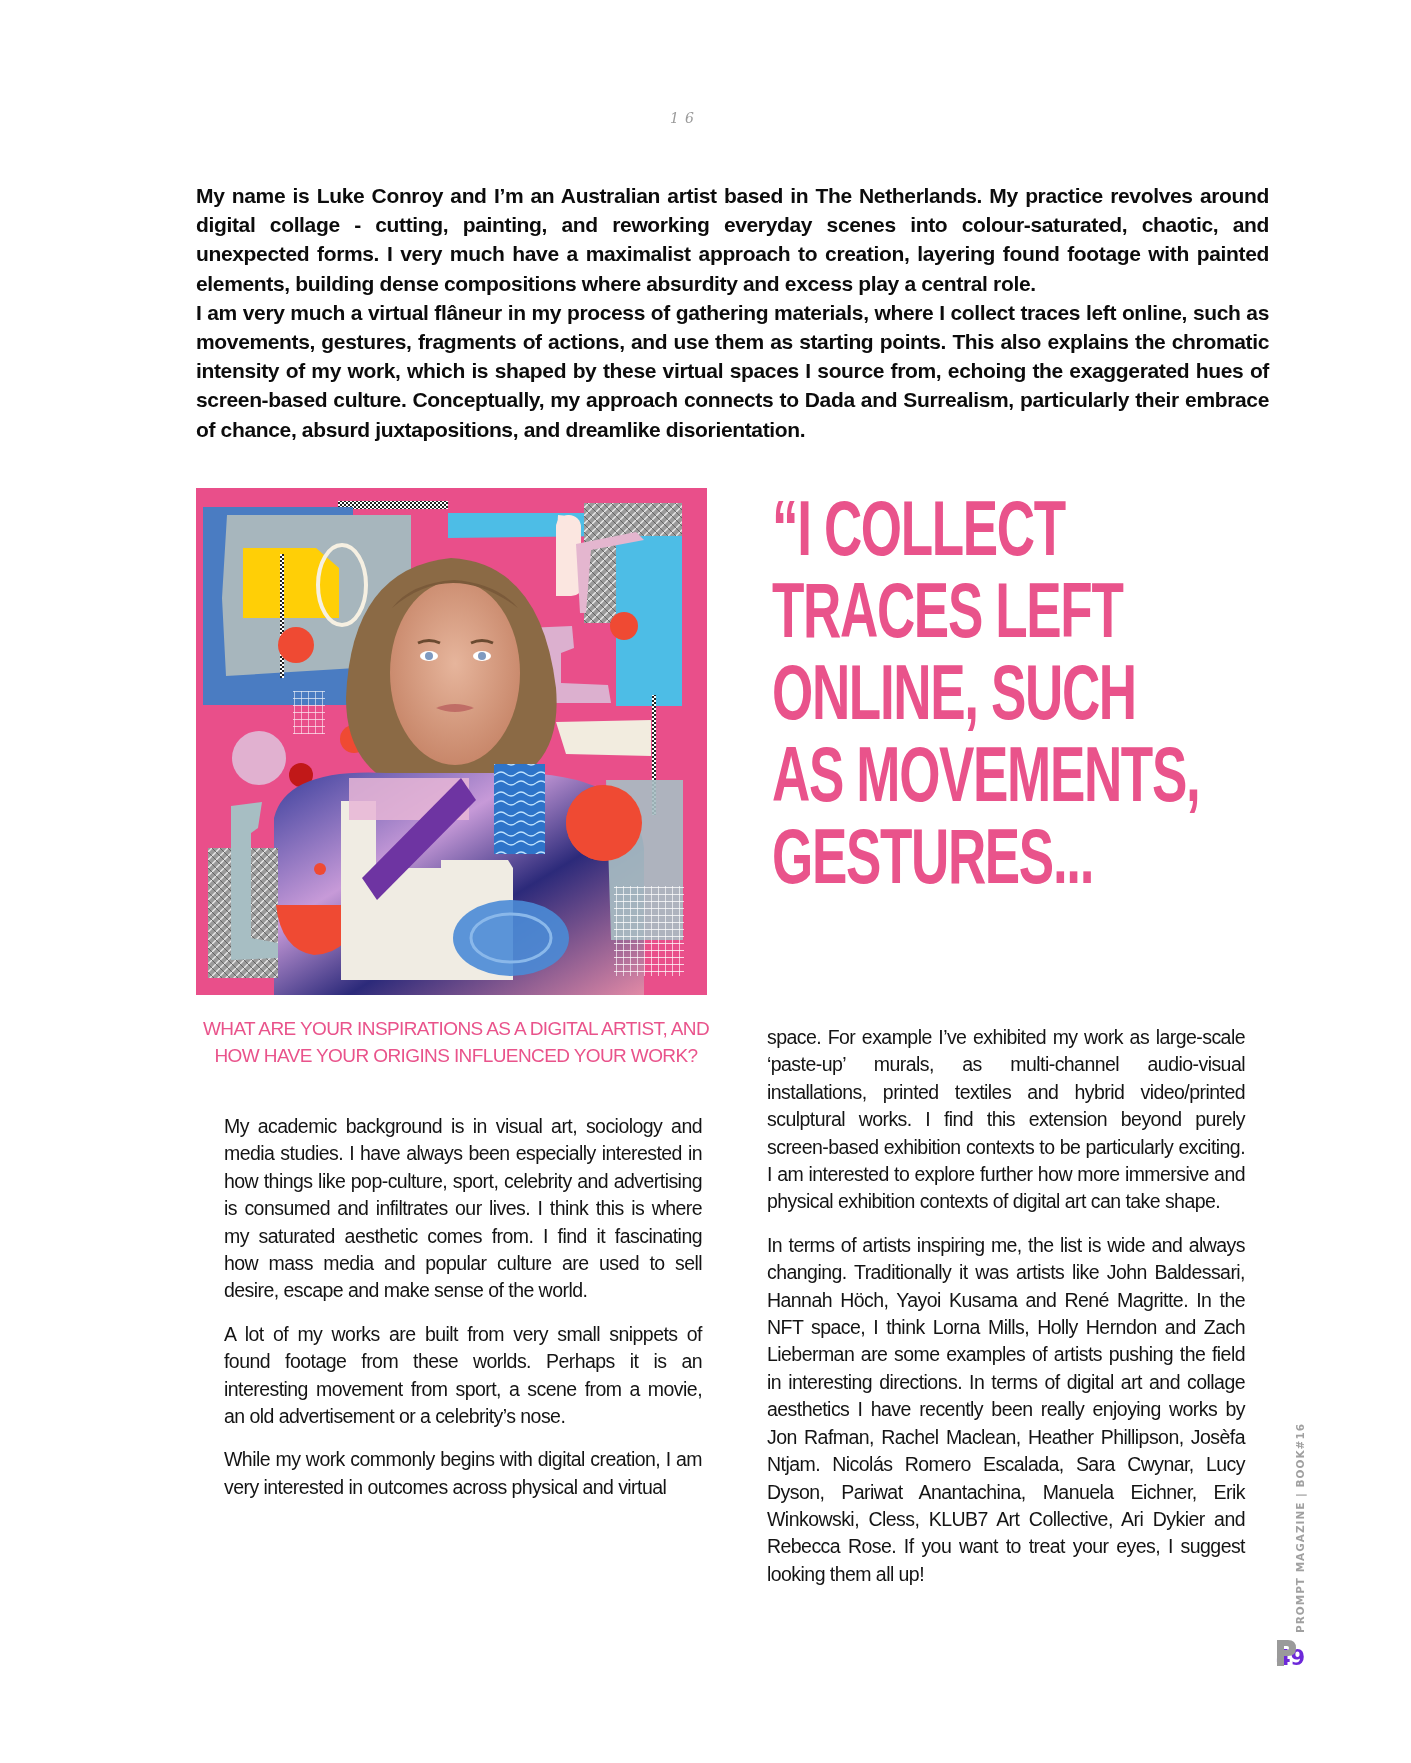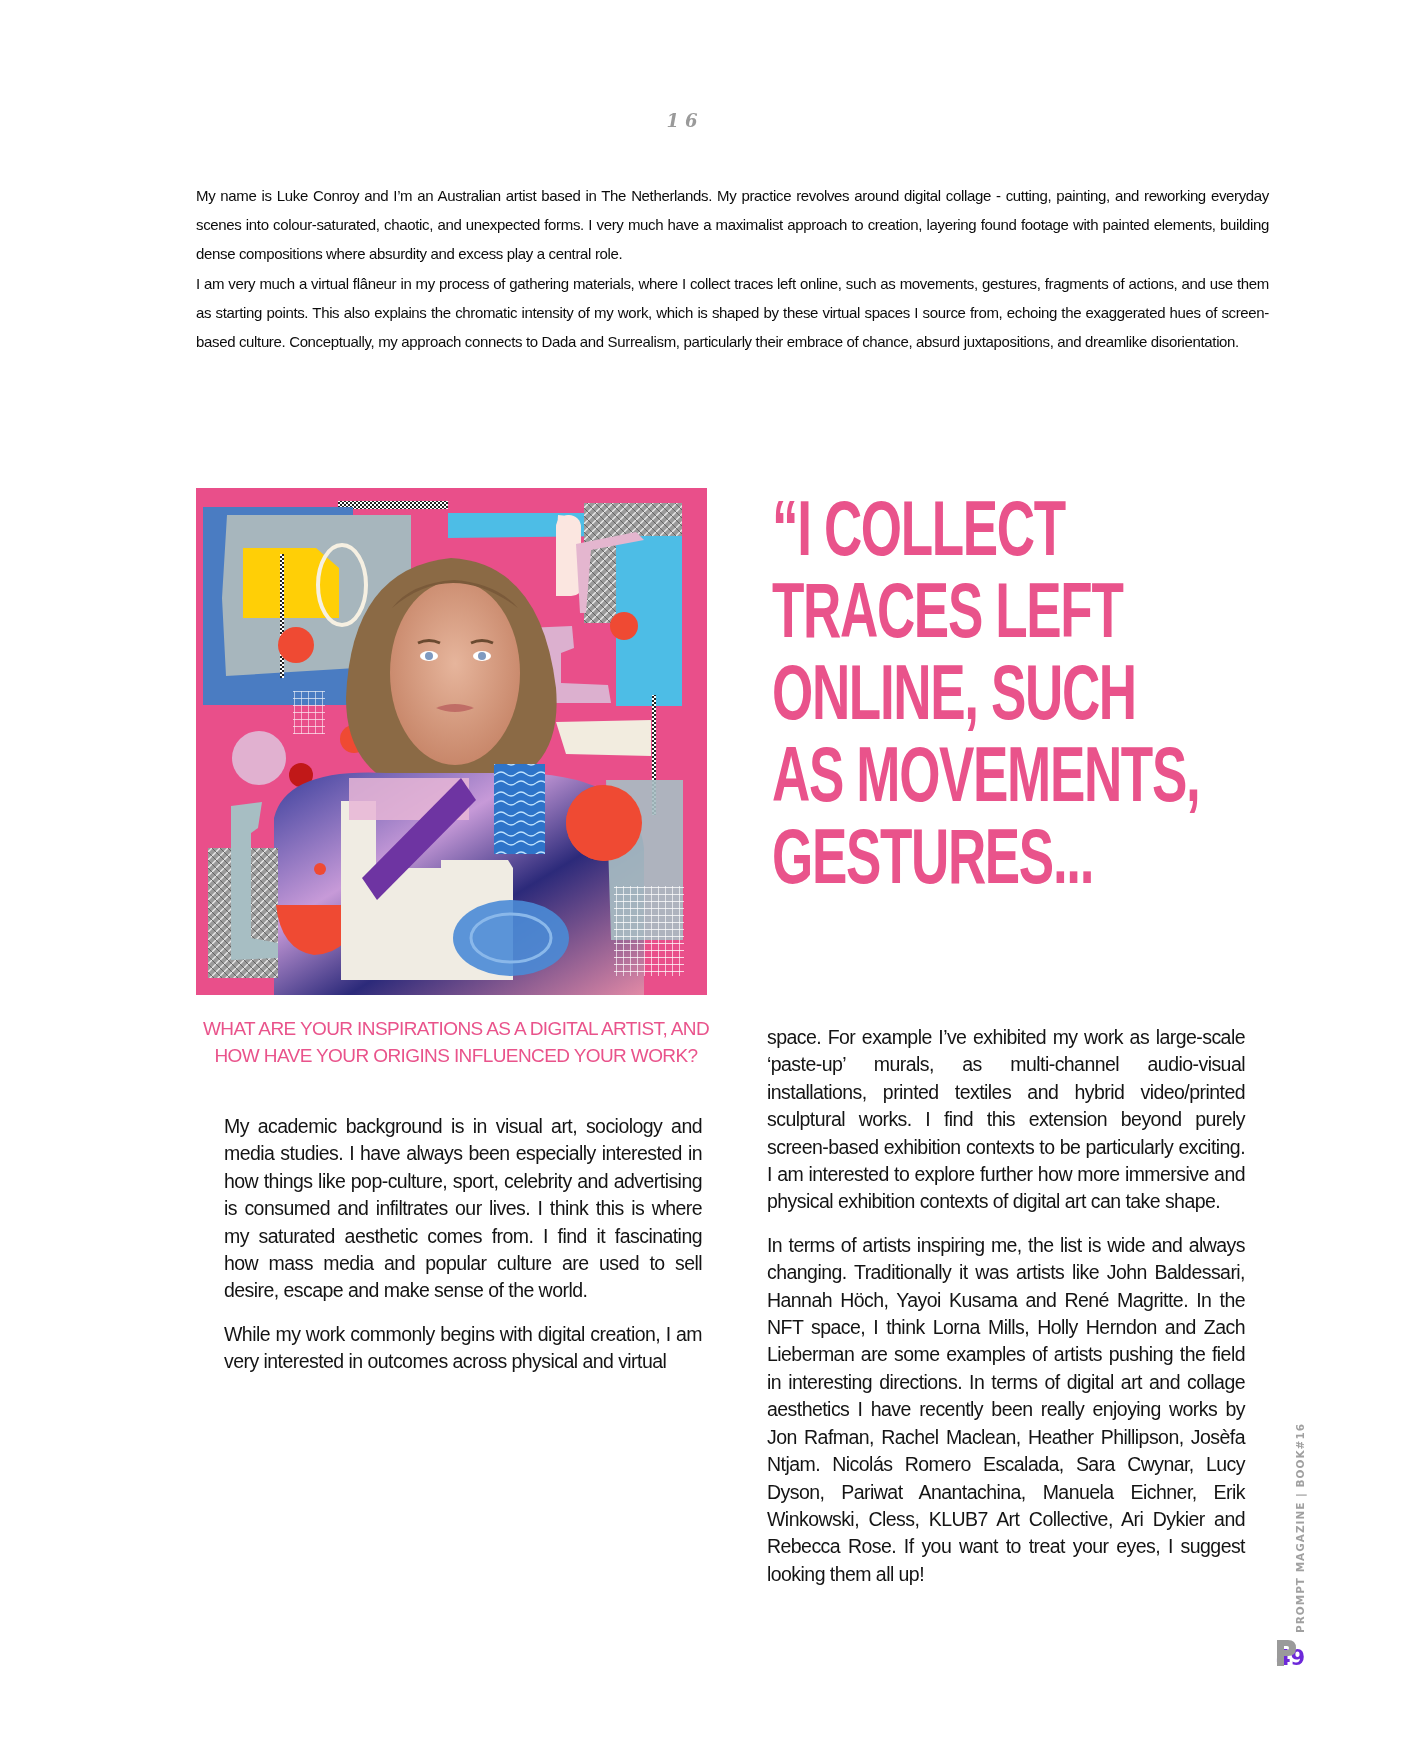--- a/index.html
+++ b/index.html
@@ -1,28 +1,28 @@
 <!DOCTYPE html>
 <html><head>
   <meta charset="utf-8">
   <style>
     * { box-sizing: border-box; margin: 0; padding: 0; }
     html, body { width: 1411px; height: 1763px; background: #ffffff; overflow: hidden; }
     body { position: relative; font-family: "Liberation Sans", sans-serif; color: #111111; }
 
     .folio-top {
       position: absolute; left: 0; width: 1370px; top: 110px; text-align: center;
-      font-family: "DejaVu Serif", serif; font-style: italic; font-weight: bold;
-      font-size: 18px; letter-spacing: 6px; color: #9a9a9a;
+      font-family: "DejaVu Serif", serif; font-style: italic; font-weight: normal;
+      font-size: 14px; letter-spacing: 6px; color: #9a9a9a;
     }
 
     .intro {
       position: absolute; left: 196px; top: 181px; width: 1073px;
-      font-family: "Liberation Sans", sans-serif; font-weight: normal;
-      font-size: 15px; line-height: 29.2px; color: #0c0c0c;
+      font-family: "Liberation Sans", sans-serif; font-weight: bold;
+      font-size: 21px; line-height: 29.2px; color: #0c0c0c;
       text-align: justify; letter-spacing: -0.35px;
     }
     .intro p { margin: 0; }
 
     .collage {
       position: absolute; left: 196px; top: 488px; width: 511px; height: 507px;
       background: #e94f8a; overflow: hidden;
     }
     .collage svg { width: 100%; height: 100%; display: block; }
 
@@ -187,20 +187,21 @@
   <span>TRACES LEFT</span>
   <span>ONLINE, SUCH</span>
   <span>AS MOVEMENTS,</span>
   <span>GESTURES...</span>
 </div>
 
 <div class="question">WHAT ARE YOUR INSPIRATIONS AS A DIGITAL ARTIST, AND HOW HAVE YOUR ORIGINS INFLUENCED YOUR WORK?</div>
 
 <div class="col col-left">
   <p>My academic background is in visual art, sociology and media studies. I have always been especially interested in how things like pop-culture, sport, celebrity and advertising is consumed and infiltrates our lives. I think this is where my saturated aesthetic comes from. I find it fascinating how mass media and popular culture are used to sell desire, escape and make sense of the world.</p>
+  <p>A lot of my works are built from very small snippets of found footage from these worlds. Perhaps it is an interesting movement from sport, a scene from a movie, an old advertisement or a celebrity’s nose.</p>
   <p class="gap">While my work commonly begins with digital creation, I am very interested in outcomes across physical and virtual</p>
 </div>
 
 <div class="col col-right">
   <p>space. For example I’ve exhibited my work as large-scale ‘paste-up’ murals, as multi-channel audio-visual installations, printed textiles and hybrid video/printed sculptural works. I find this extension beyond purely screen-based exhibition contexts to be particularly exciting. I am interested to explore further how more immersive and physical exhibition contexts of digital art can take shape.</p>
   <p class="gap">In terms of artists inspiring me, the list is wide and always changing. Traditionally it was artists like John Baldessari, Hannah Höch, Yayoi Kusama and René Magritte. In the NFT space, I think Lorna Mills, Holly Herndon and Zach Lieberman are some examples of artists pushing the field in interesting directions. In terms of digital art and collage aesthetics I have recently been really enjoying works by Jon Rafman, Rachel Maclean, Heather Phillipson, Josèfa Ntjam. Nicolás Romero Escalada, Sara Cwynar, Lucy Dyson, Pariwat Anantachina, Manuela Eichner, Erik Winkowski, Cless, KLUB7 Art Collective, Ari Dykier and Rebecca Rose. If you want to treat your eyes, I suggest looking them all up!</p>
 </div>
 
 <div class="side-label">PROMPT MAGAZINE | BOOK#16</div>
 <div class="page-num">49</div>

